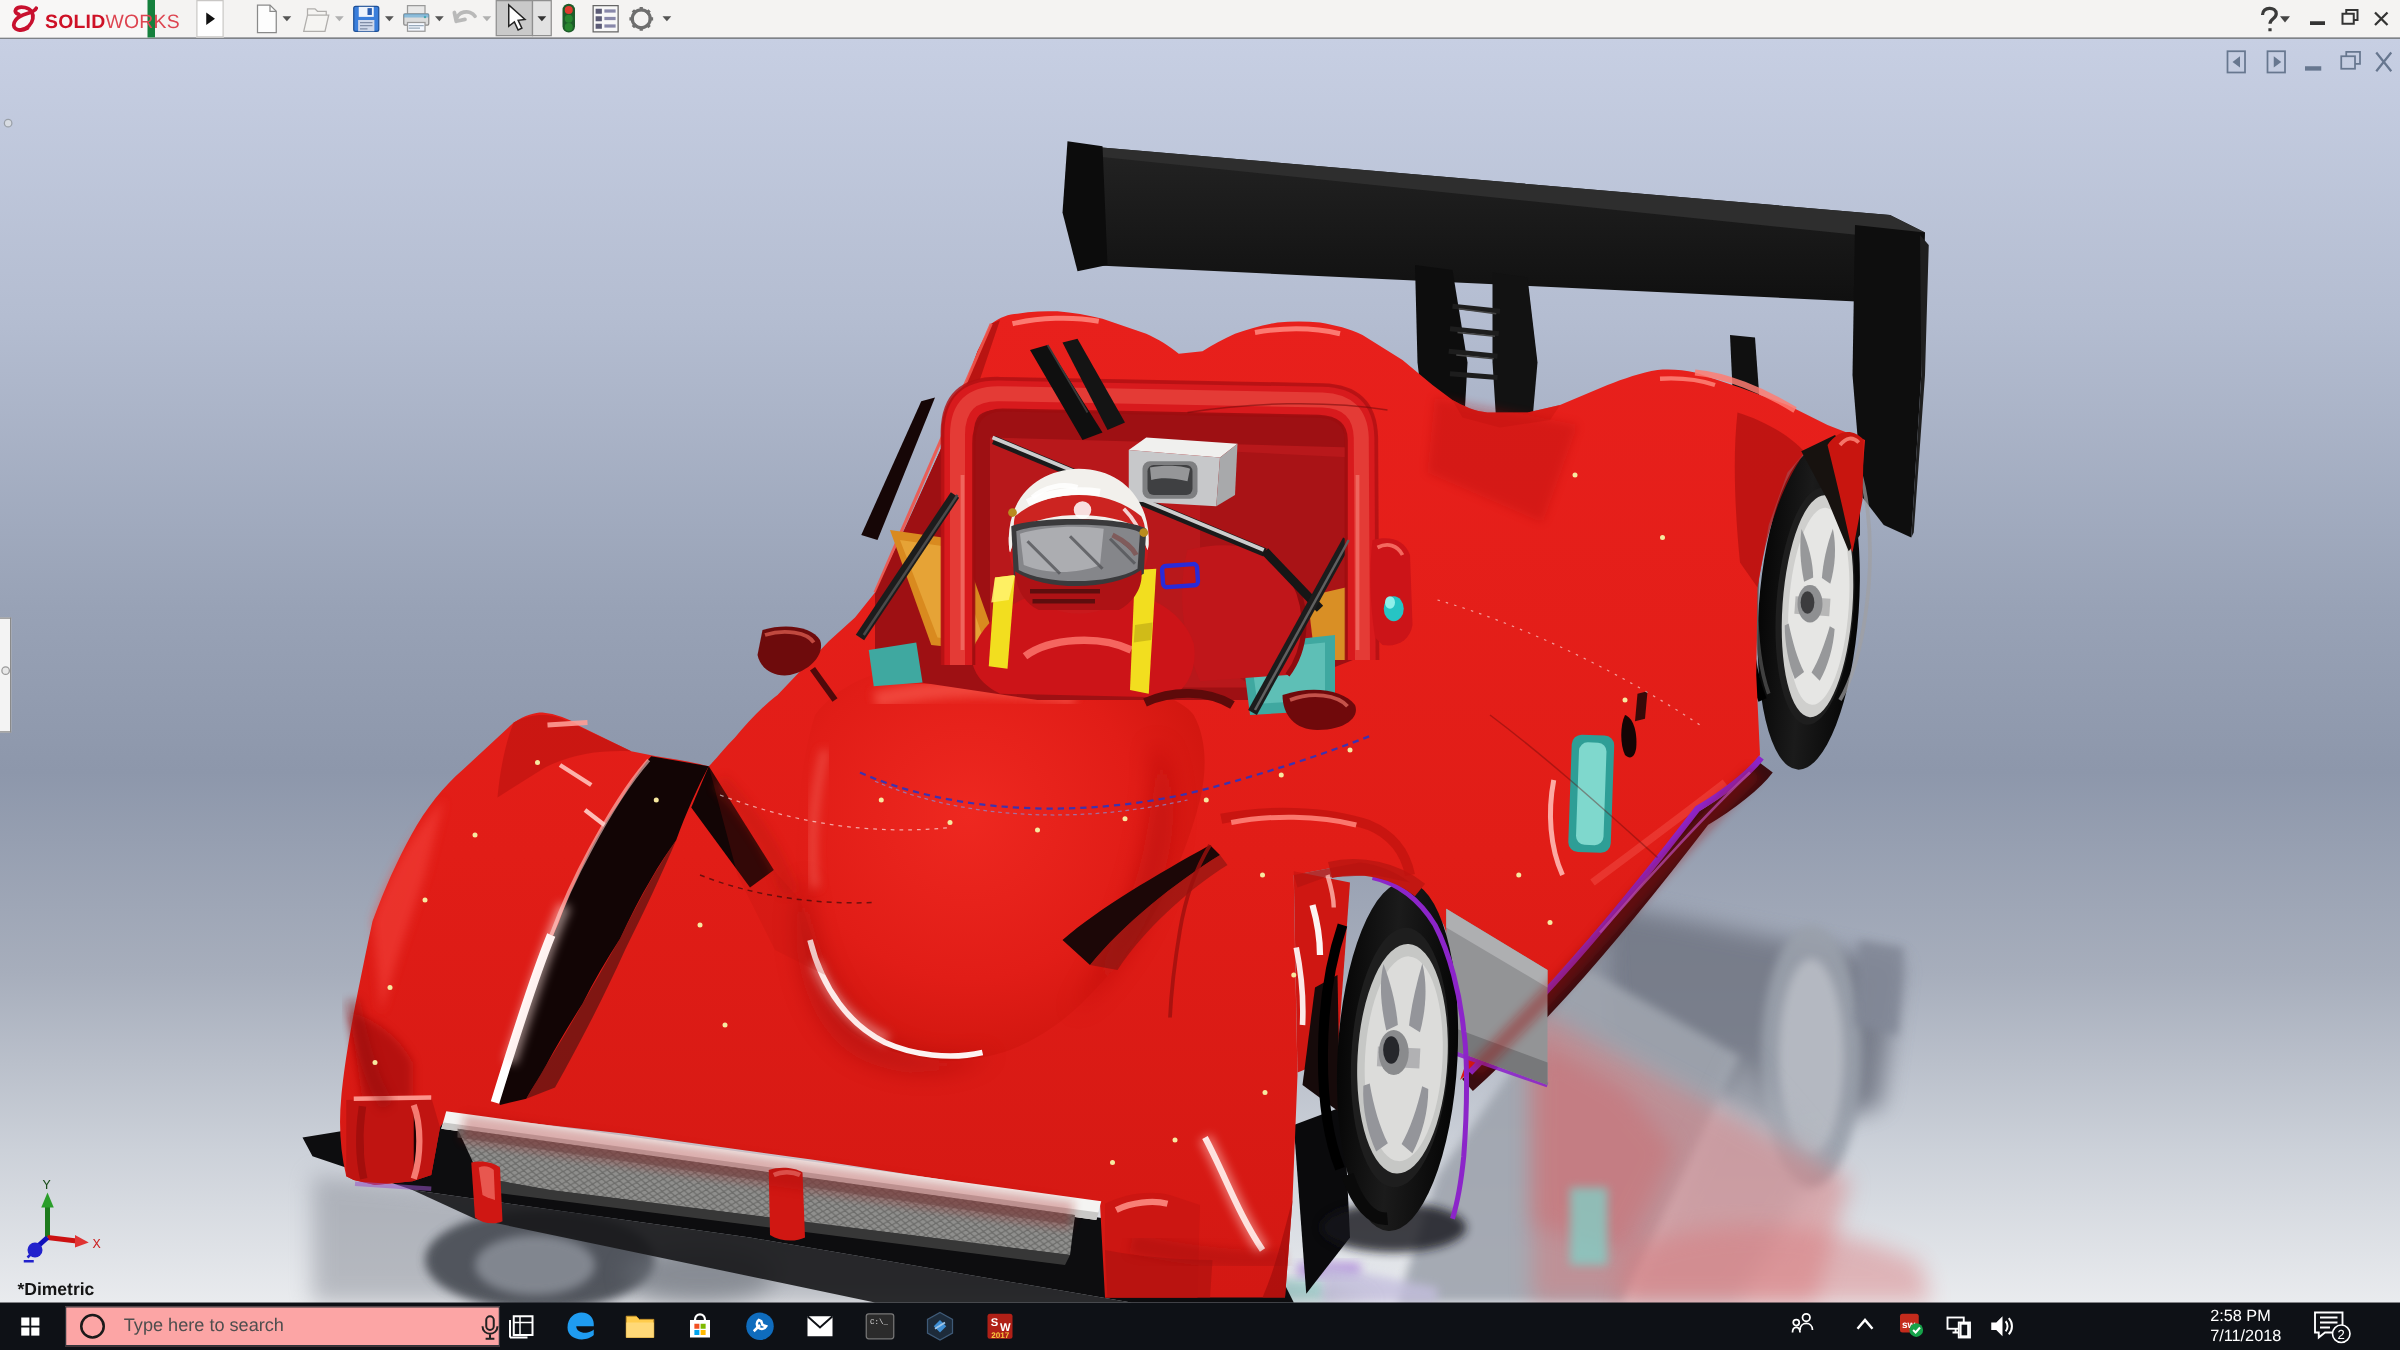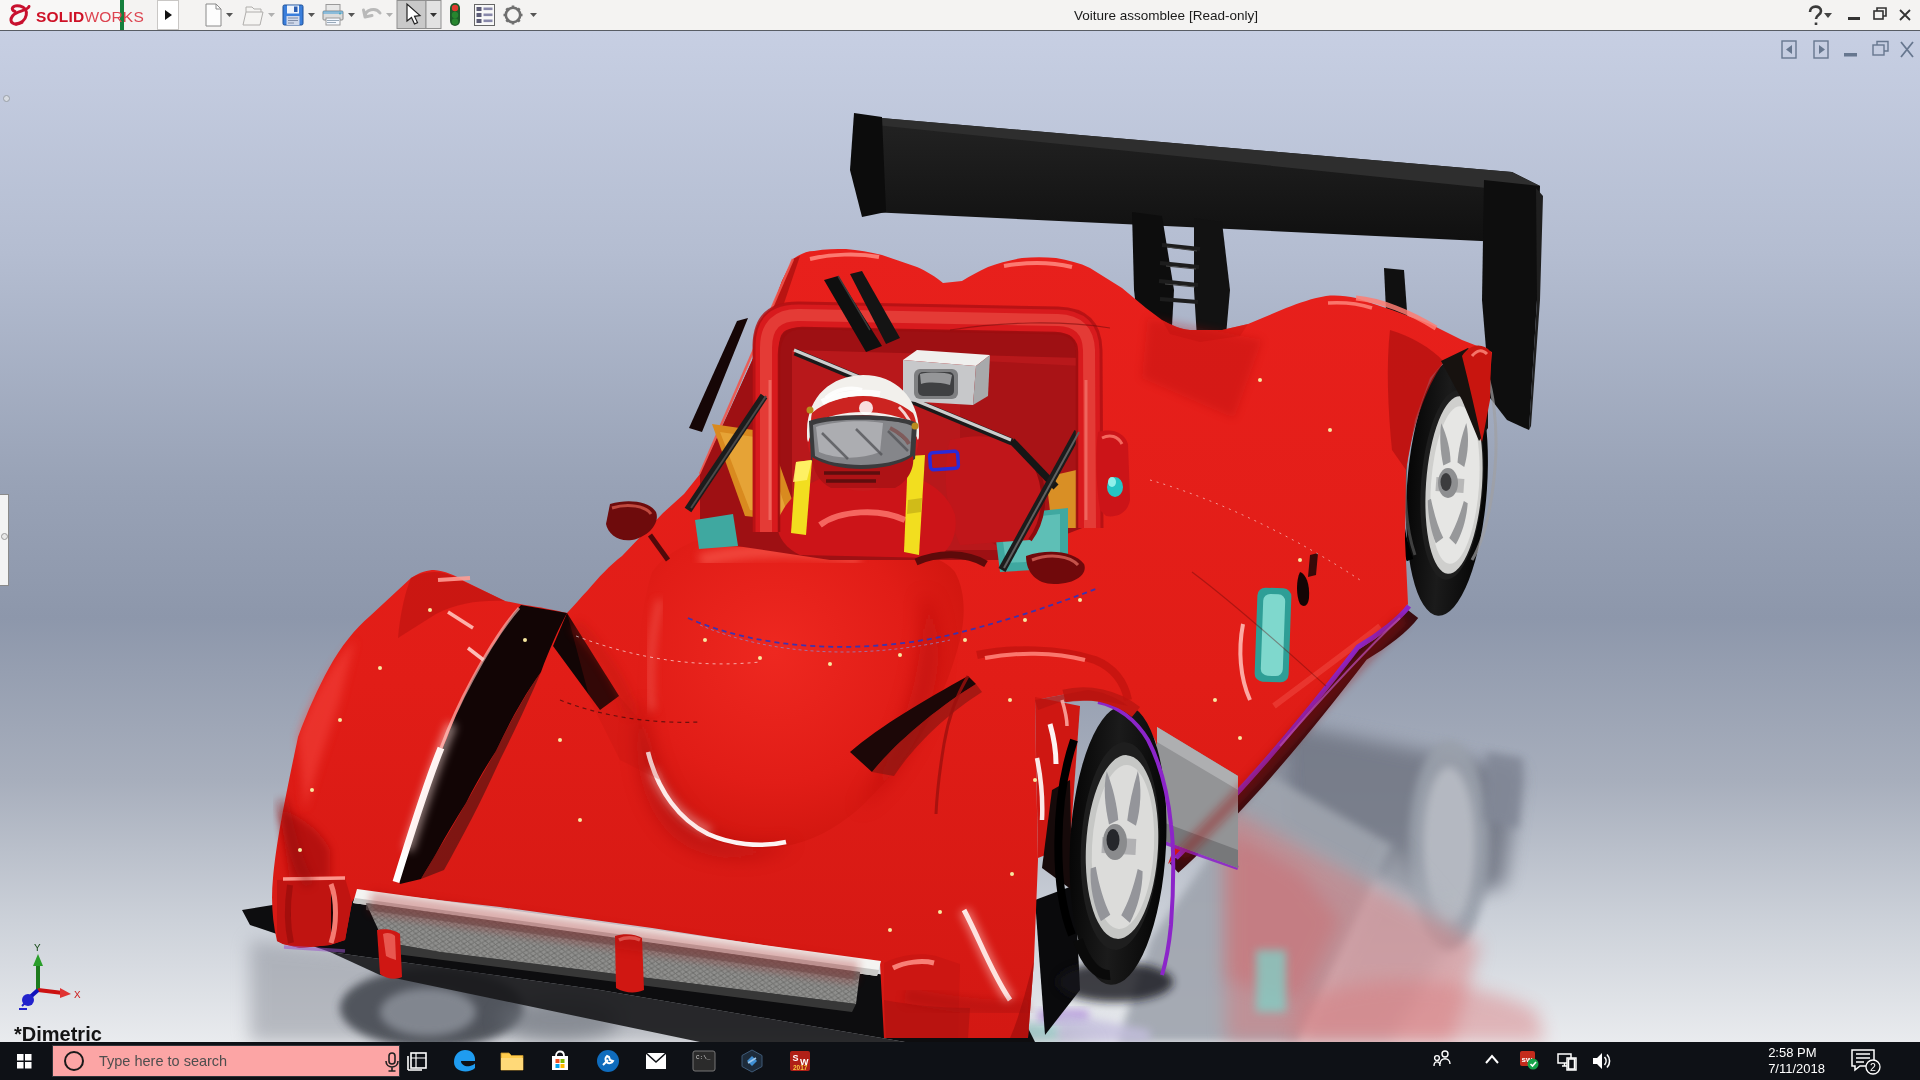--- a/index.html
+++ b/index.html
@@ -1,27 +1,27 @@
 <!DOCTYPE html>
 <html><head>
 <meta charset="utf-8">
 <style>
 html,body{margin:0;padding:0;width:1920px;height:1080px;overflow:hidden;font-family:"Liberation Sans",sans-serif;background:#fff;}
 *{box-sizing:border-box;}
 #titlebar{position:absolute;left:0;top:0;width:1920px;height:31px;background:#f4f3f2;border-bottom:1px solid #585d64;}
-#logo{position:absolute;left:0;top:0;width:124px;height:30px;background:#f8f7f6;border-right:4px solid #15803d;text-align:right;}
+#logo{position:absolute;left:0;top:0;width:124px;height:30px;background:#f8f7f6;border-right:6px solid #15803d;text-align:right;}
 #flyout{position:absolute;left:157px;top:0;width:22px;height:30px;background:#fff;border:1px solid #c9c7c5;display:flex;align-items:center;justify-content:center;}
 #title{position:absolute;left:966px;width:400px;top:0;height:30px;text-align:center;line-height:31px;font-size:13.5px;color:#1a1a1a;}
 #winbtns{position:absolute;right:0;top:0;height:30px;display:flex;align-items:center;}
 #viewport{position:absolute;left:0;top:31px;width:1920px;height:1011px;background:linear-gradient(to bottom,#c7cfe3 0%,#b4bdd1 22%,#98a2b6 45%,#8d97ab 58%,#a7aebc 74%,#ccd1d9 88%,#e9ebee 100%);}
 #taskbar{position:absolute;left:0;top:1042px;width:1920px;height:38px;background:#0e1116;}
 #searchbox{position:absolute;left:52px;top:1045px;width:348px;height:32px;background:#fca5a5;border:1px solid #30343a;display:flex;align-items:center;}
 #searchbox span{color:#4e4e4e;font-size:14.5px;margin-left:12px;}
 #clock{position:absolute;right:95px;top:1045px;text-align:left;color:#fff;font-size:13px;line-height:16px;}
-#dimetric{position:absolute;left:14px;top:1023px;font-size:20px;color:#141414;font-weight:bold;letter-spacing:0px;}
+#dimetric{position:absolute;left:14px;top:1023px;font-size:14px;color:#141414;font-weight:bold;letter-spacing:0px;}
 #lefttab{position:absolute;left:0;top:494px;width:9px;height:92px;background:#f3f3f3;border:1px solid #8a8a8a;border-left:none;}
 #lefttab:after{content:"";position:absolute;left:1px;top:38px;width:5px;height:5px;border-radius:50%;border:1px solid #9a9a9a;background:#e8e8e8;}
 </style>
 </head>
 <body>
 <div id="viewport"></div>
 <svg id="car" width="1920" height="1080" viewBox="0 0 1920 1080" style="position:absolute;left:0;top:0">
 <defs>
 <linearGradient id="tireg" x1="0" y1="0" x2="1" y2="0">
   <stop offset="0" stop-color="#060606"></stop>
@@ -481,21 +481,20 @@
 <rect x="22" y="3" width="14" height="17"></rect>
     <path d="M32 7 L26 11.5 L32 16 Z" fill="#67778f" stroke="none"></path>
 <rect x="54" y="3" width="14" height="17"></rect>
     <path d="M59 7 L65 11.5 L59 16 Z" fill="#67778f" stroke="none"></path>
 <rect x="84" y="15" width="13" height="3.5" fill="#67778f" stroke="none"></rect>
 <rect x="113" y="7" width="11" height="10"></rect>
     <path d="M117 7 V3.5 H128 V13 H124"></path>
 <path d="M141 4 L153 19 M153 4 L141 19" stroke-width="1.8"></path>
 </svg>
 <div id="titlebar">
-  <div id="title">Voiture assomblee [Read-only]</div>
   <div id="logo">
     <svg width="156" height="30" viewBox="0 0 156 30">
       <g fill="none" stroke="#c8102e" stroke-width="3" stroke-linecap="round">
         <path d="M16 24 C 28 22 30 8 20 6 C 12 4.5 10 10 15 11.5"></path>
         <path d="M22 22.5 C 14 26.5 8 22 12.5 16 C 17 10 27 11.5 29 6.5"></path>
       </g>
       <text x="36" y="22" font-size="15.5" font-weight="bold" fill="#ce1126" font-family="Liberation Sans,sans-serif" letter-spacing="0.2">SOLID<tspan fill="#dd4450" font-weight="normal">WORKS</tspan></text>
     </svg>
   </div>
   <div id="flyout">

